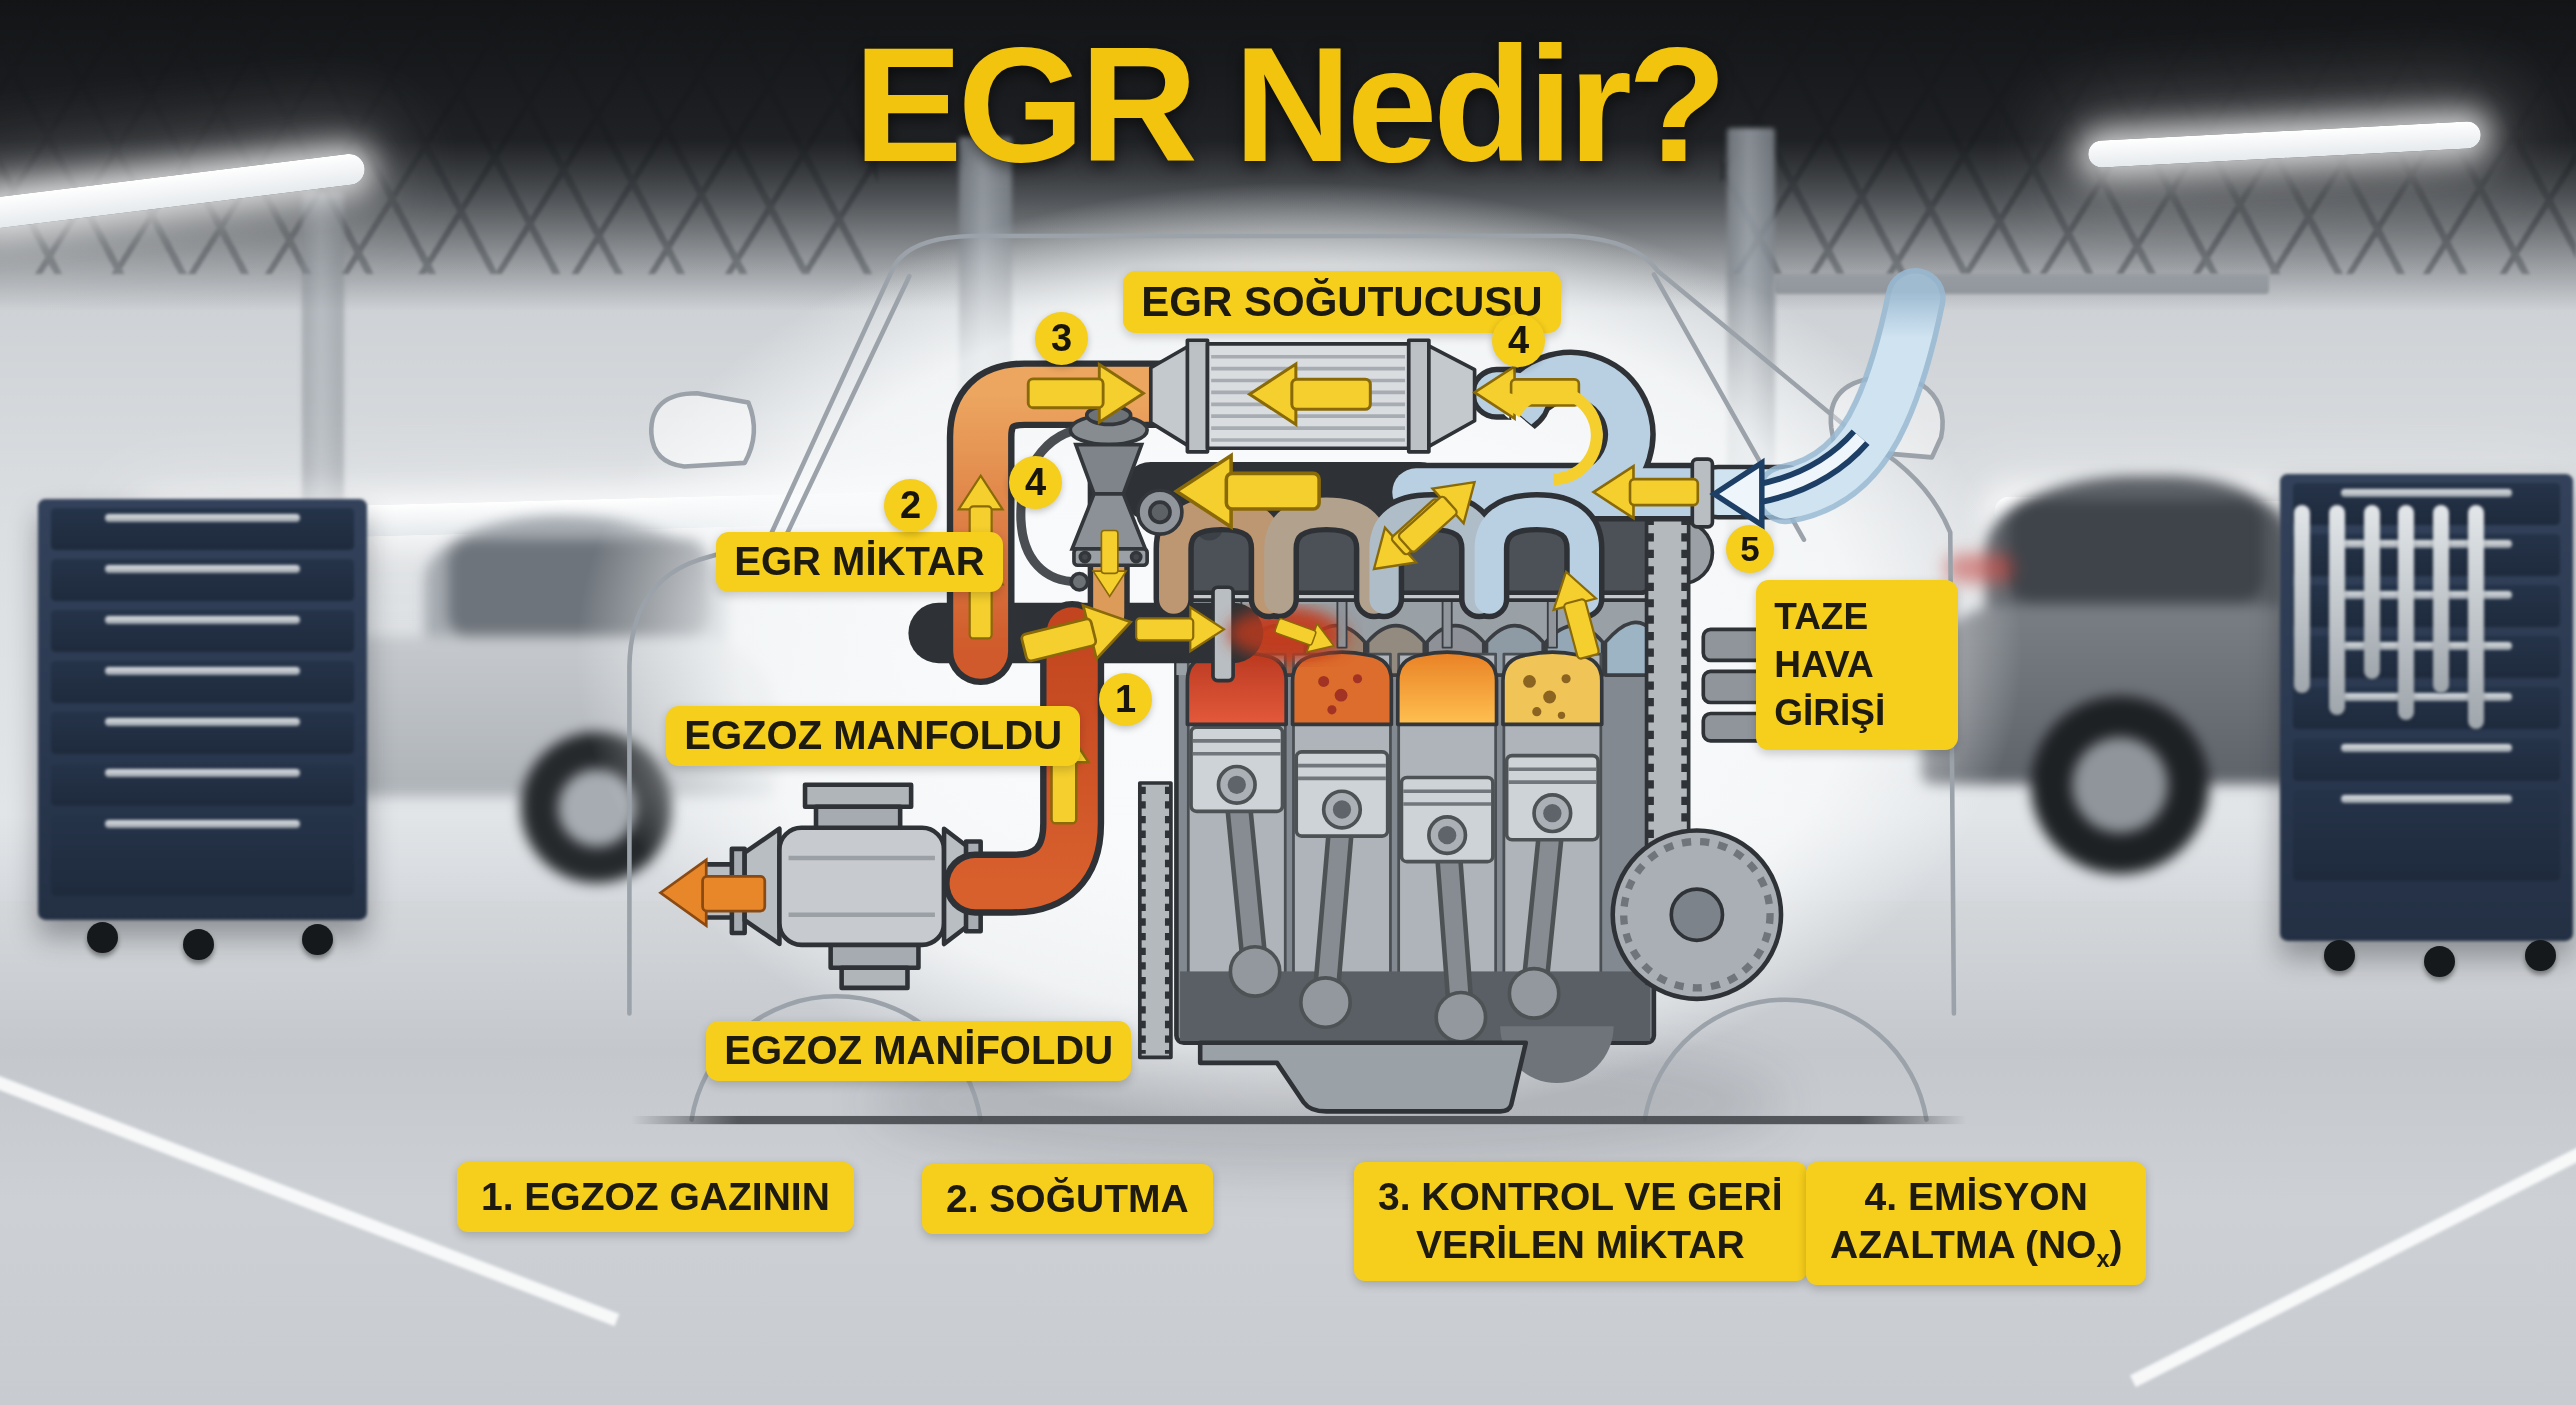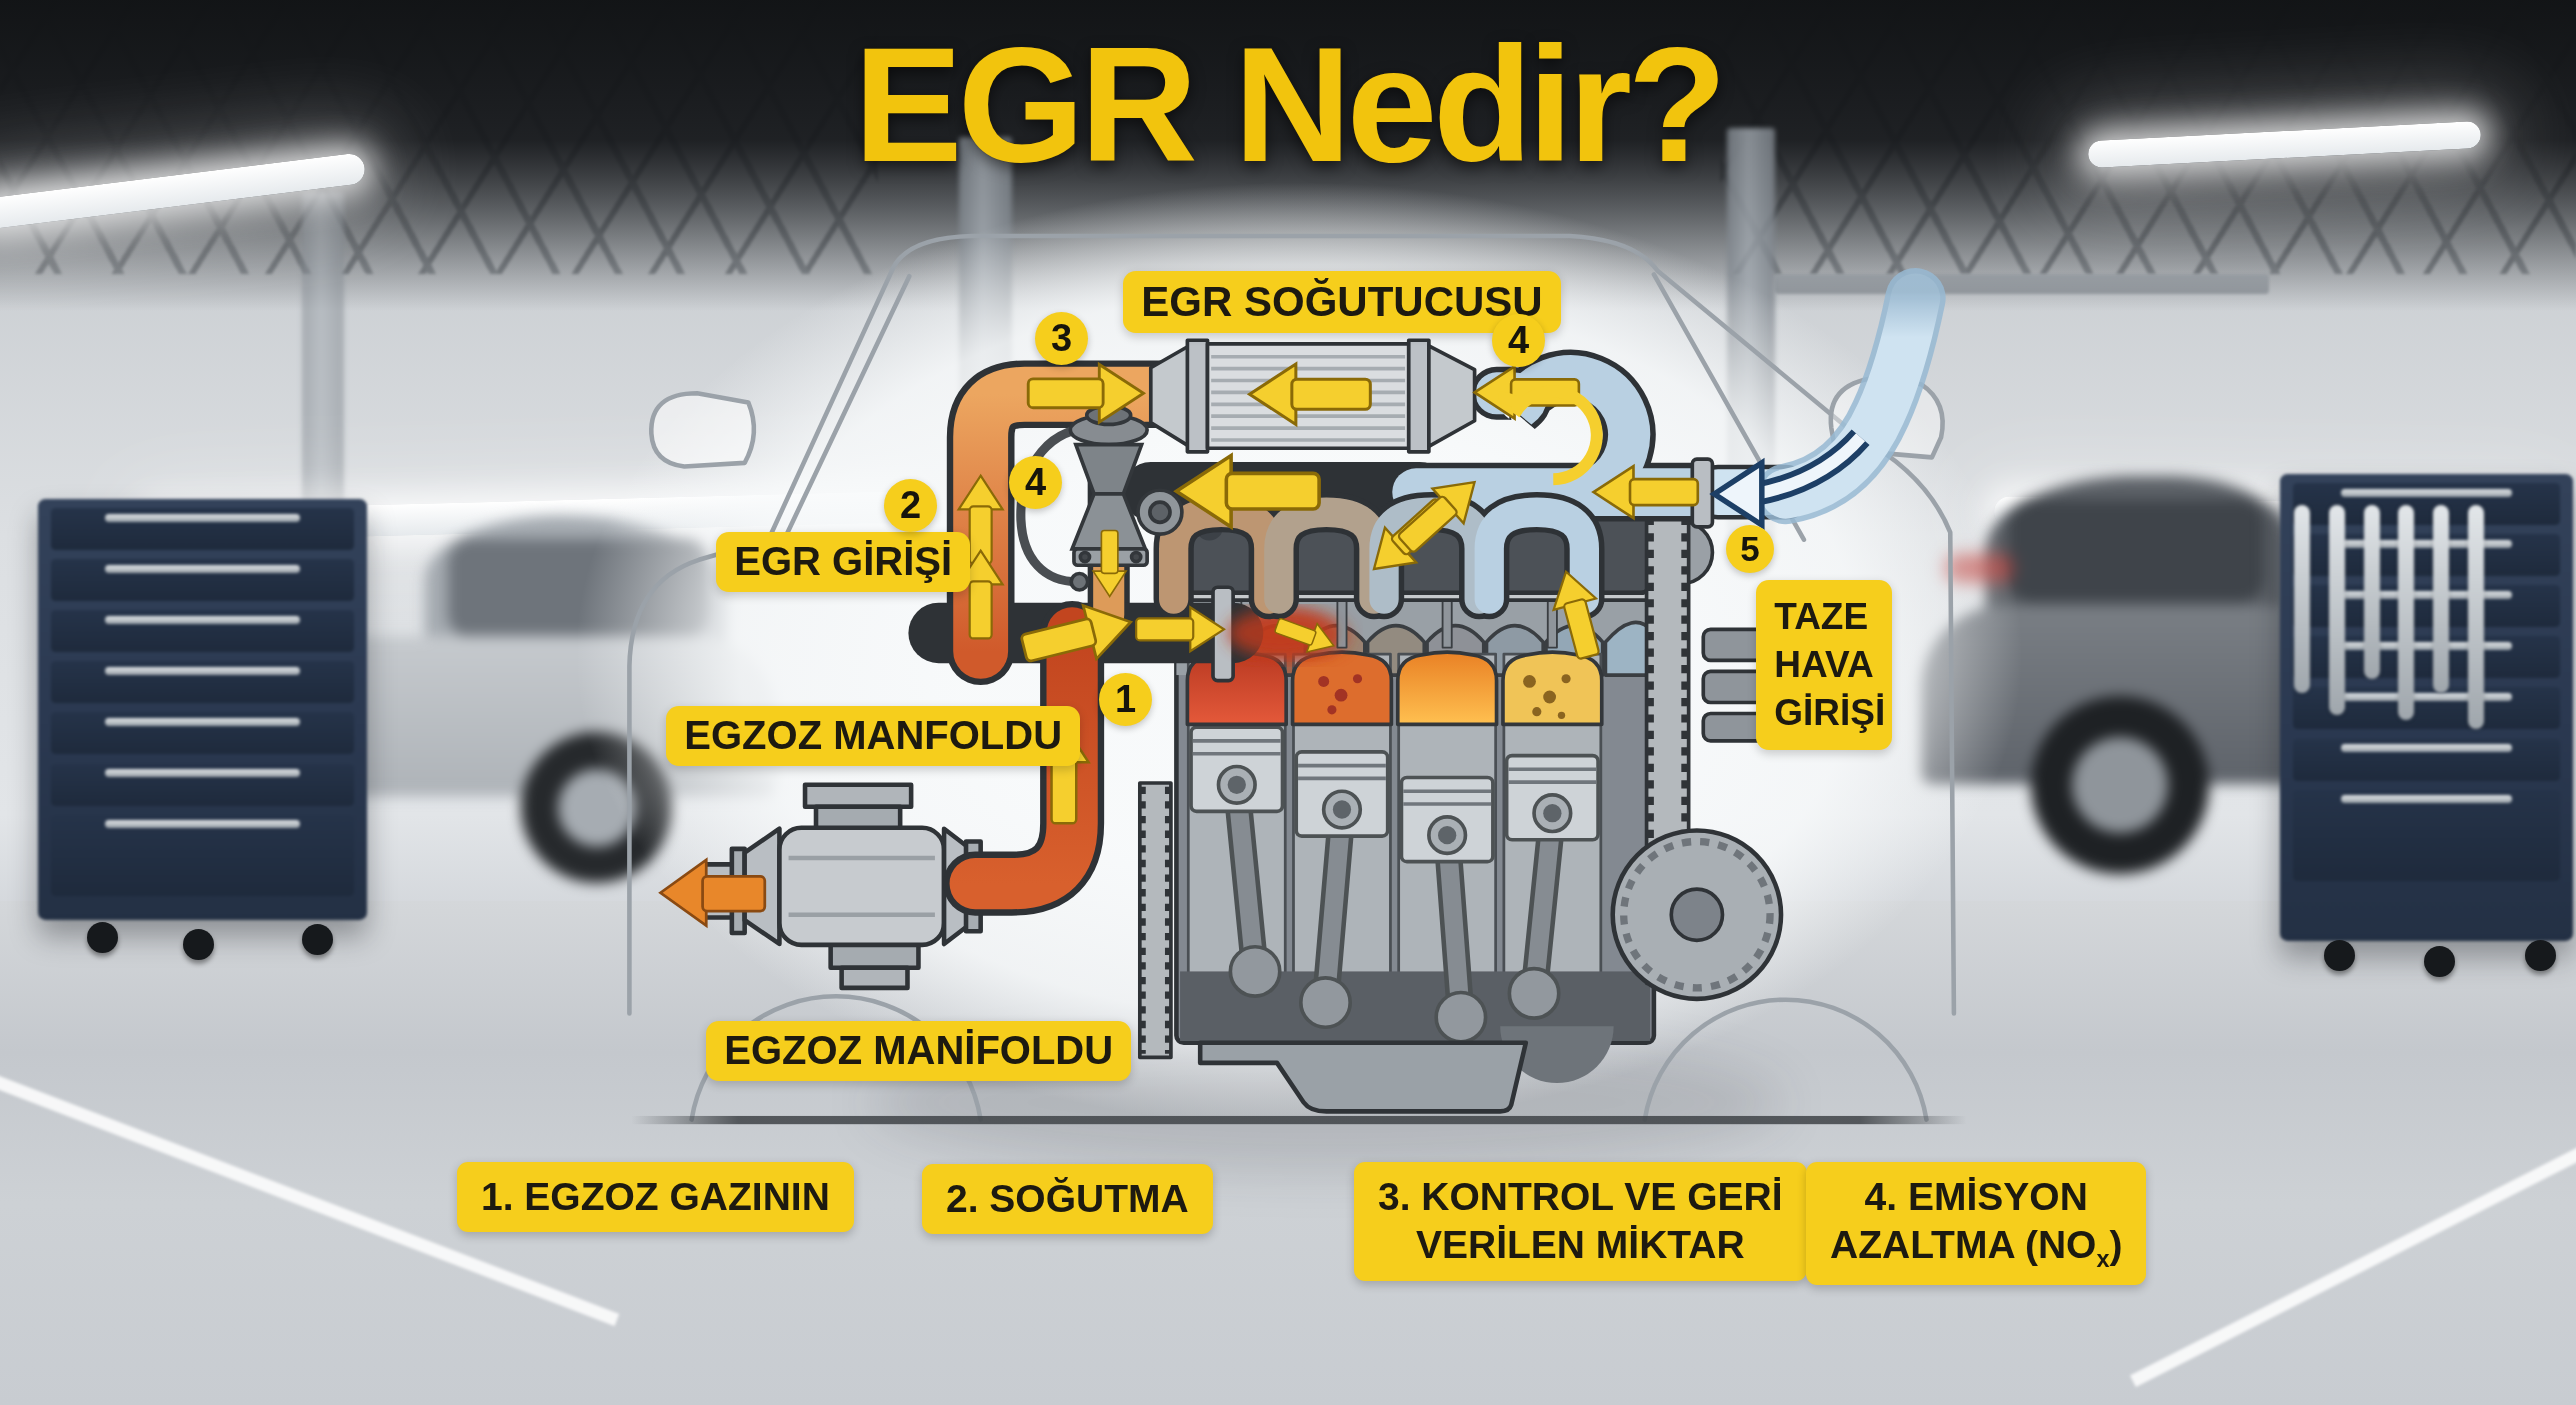--- a/index.html
+++ b/index.html
@@ -444,24 +444,24 @@
     <g>
       <path d="M 1920,540 Q 1992,526 2034,478" fill="none" stroke="#1d3f66" stroke-width="26"></path>
       <path d="M 1920,540 Q 1992,526 2034,478" fill="none" stroke="#eef5fb" stroke-width="13"></path>
       <polygon points="1874,540 1926,506 1926,574" fill="#eef5fb" stroke="#1d3f66" stroke-width="6"></polygon>
     </g>
   </svg>
 
   <div class="title">EGR Nedir?</div>
 
   <div class="ylabel" style="left:1123px;top:271px;font-size:42px;">EGR SOĞUTUCUSU</div>
-  <div class="ylabel" style="left:716px;top:532px;">EGR GİRİŞİ</div>
+  <div class="ylabel" style="left:716px;top:532px;">EGR MİKTAR</div>
   <div class="ylabel" style="left:666px;top:706px;">EGZOZ MANFOLDU</div>
   <div class="ylabel" style="left:706px;top:1021px;">EGZOZ MANİFOLDU</div>
-  <div class="ylabel multiline" style="left:1756px;top:580px;width:136px;font-size:37px;line-height:1.3;padding:12.8px 18.3px;">TAZE HAVA GİRİŞİ</div>
+  <div class="ylabel multiline" style="left:1756px;top:580px;width:202px;font-size:37px;line-height:1.3;padding:12.8px 18.3px;">TAZE HAVA GİRİŞİ</div>
 
   <div class="marker" style="left:1035px;top:312px;">3</div>
   <div class="marker" style="left:1492px;top:314px;">4</div>
   <div class="marker" style="left:884px;top:479px;">2</div>
   <div class="marker" style="left:1009px;top:456px;">4</div>
   <div class="marker" style="left:1099px;top:673px;">1</div>
   <div class="marker" style="left:1726px;top:525px;width:48px;height:48px;font-size:35px;">5</div>
 
   <div class="legend-box" style="left:457px;top:1162px;">
     <div>1. EGZOZ GAZININ</div>

